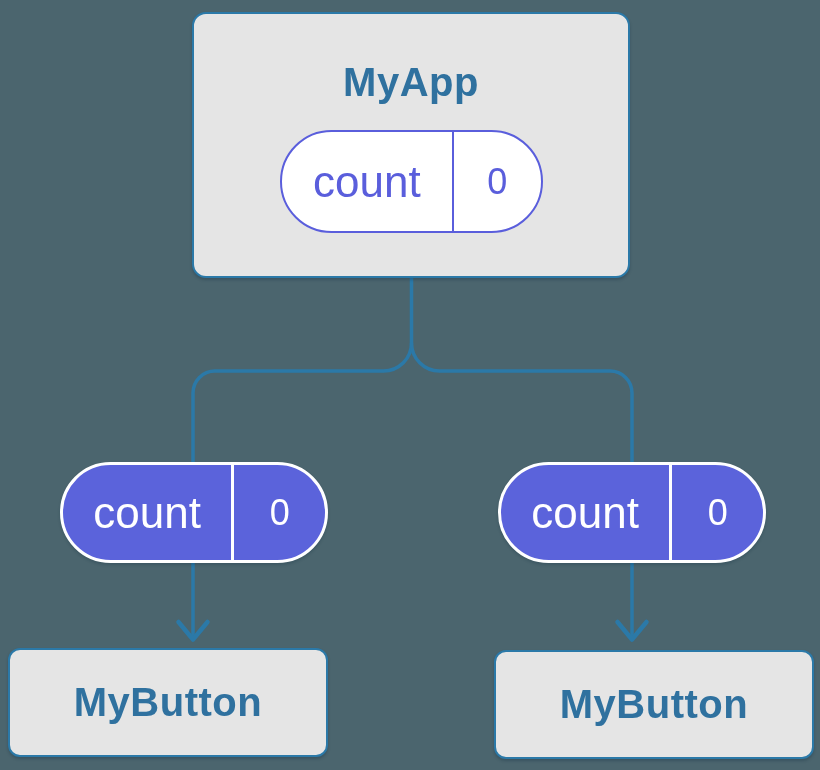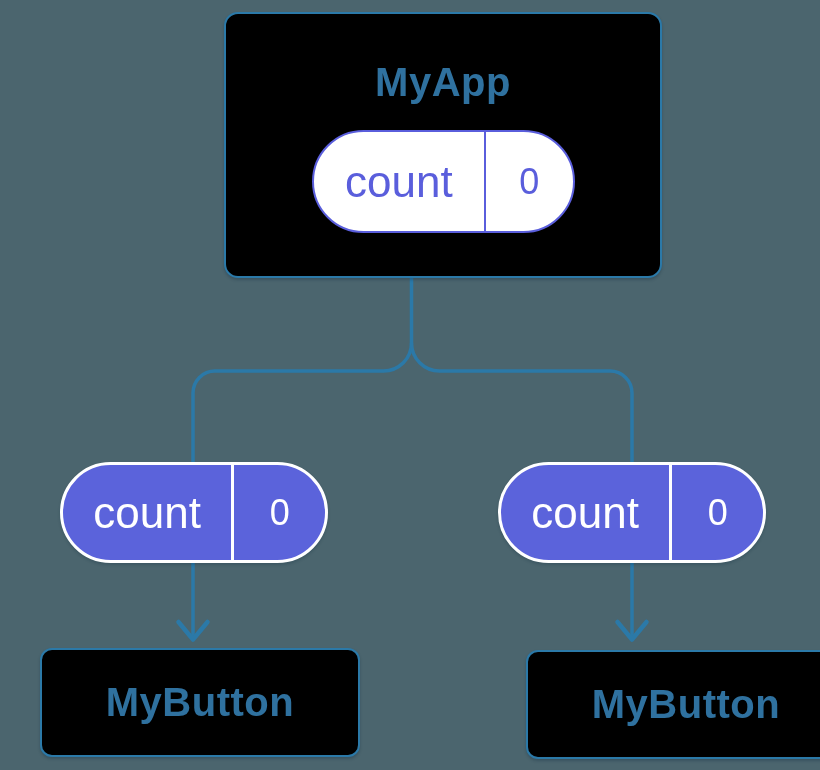--- a/index.html
+++ b/index.html
@@ -11,24 +11,23 @@
     position:relative; width:820px; height:770px;
     background:var(--bg); overflow:hidden;
     font-family:"Liberation Sans", sans-serif;
   }
   svg.connectors { position:absolute; left:0; top:0; width:820px; height:770px; }
   .conn  { fill:none; stroke:var(--line); stroke-width:3.5px; }
   .arrow { fill:none; stroke:var(--line); stroke-width:4.5px;
            stroke-linecap:round; stroke-linejoin:round; }
 
   .card {
-    position:absolute; background:#000000;
+    position:absolute; background:#e5e5e5;
     border:2px solid var(--line); box-sizing:border-box;
     box-shadow:0 2px 3px rgba(15,40,60,.28);
-    margin-left:32px;
   }
   .card.root { left:192px; top:12px; width:438px; height:266px; border-radius:14px; }
   .card.leaf { width:320px; height:109px; border-radius:12px;
                display:flex; align-items:center; justify-content:center; }
   .leaf.left  { left:8px;   top:648px; }
   .leaf.right { left:494px; top:650px; }
 
   .card-title { font-size:40px; font-weight:700; color:var(--title);
                 text-align:center; letter-spacing:.5px; white-space:nowrap; }
   .root .card-title { position:absolute; left:0; right:0; top:46px; }

